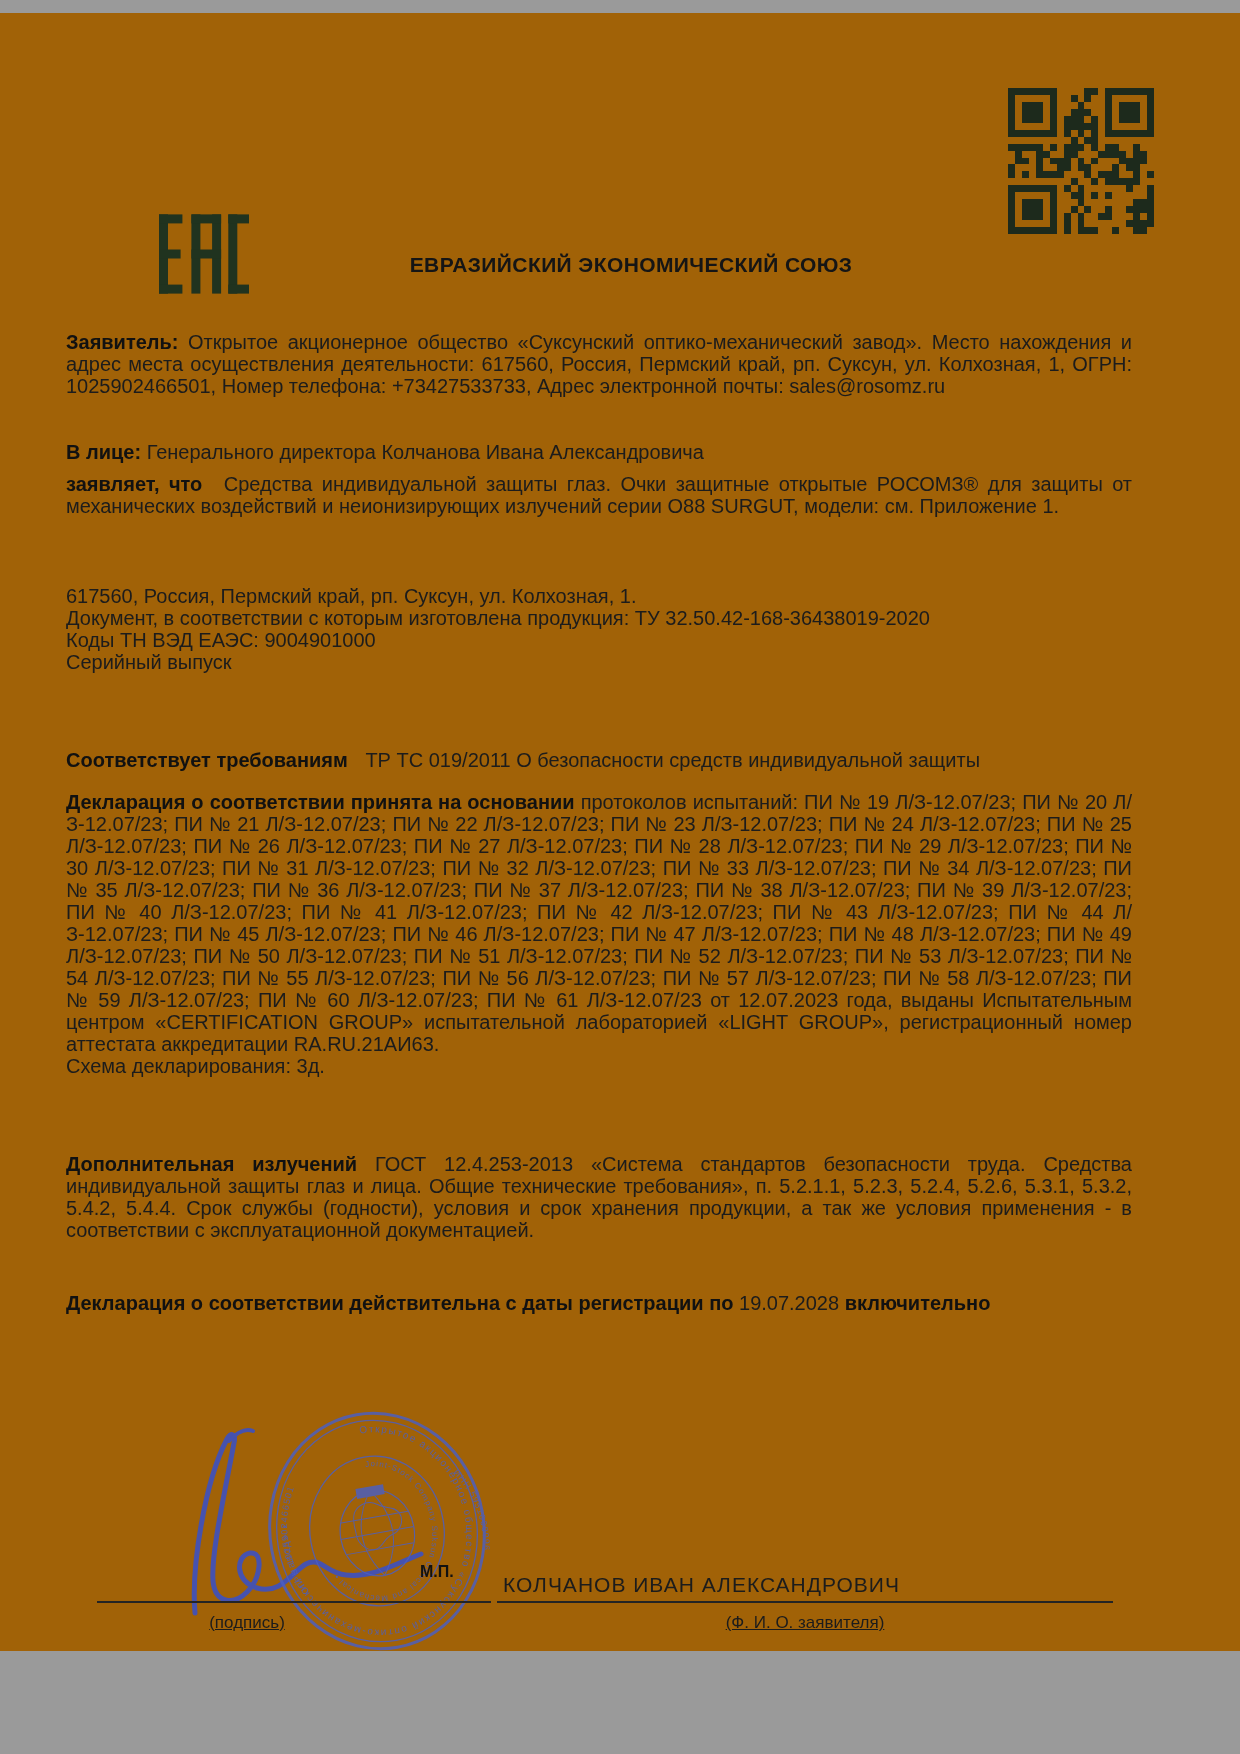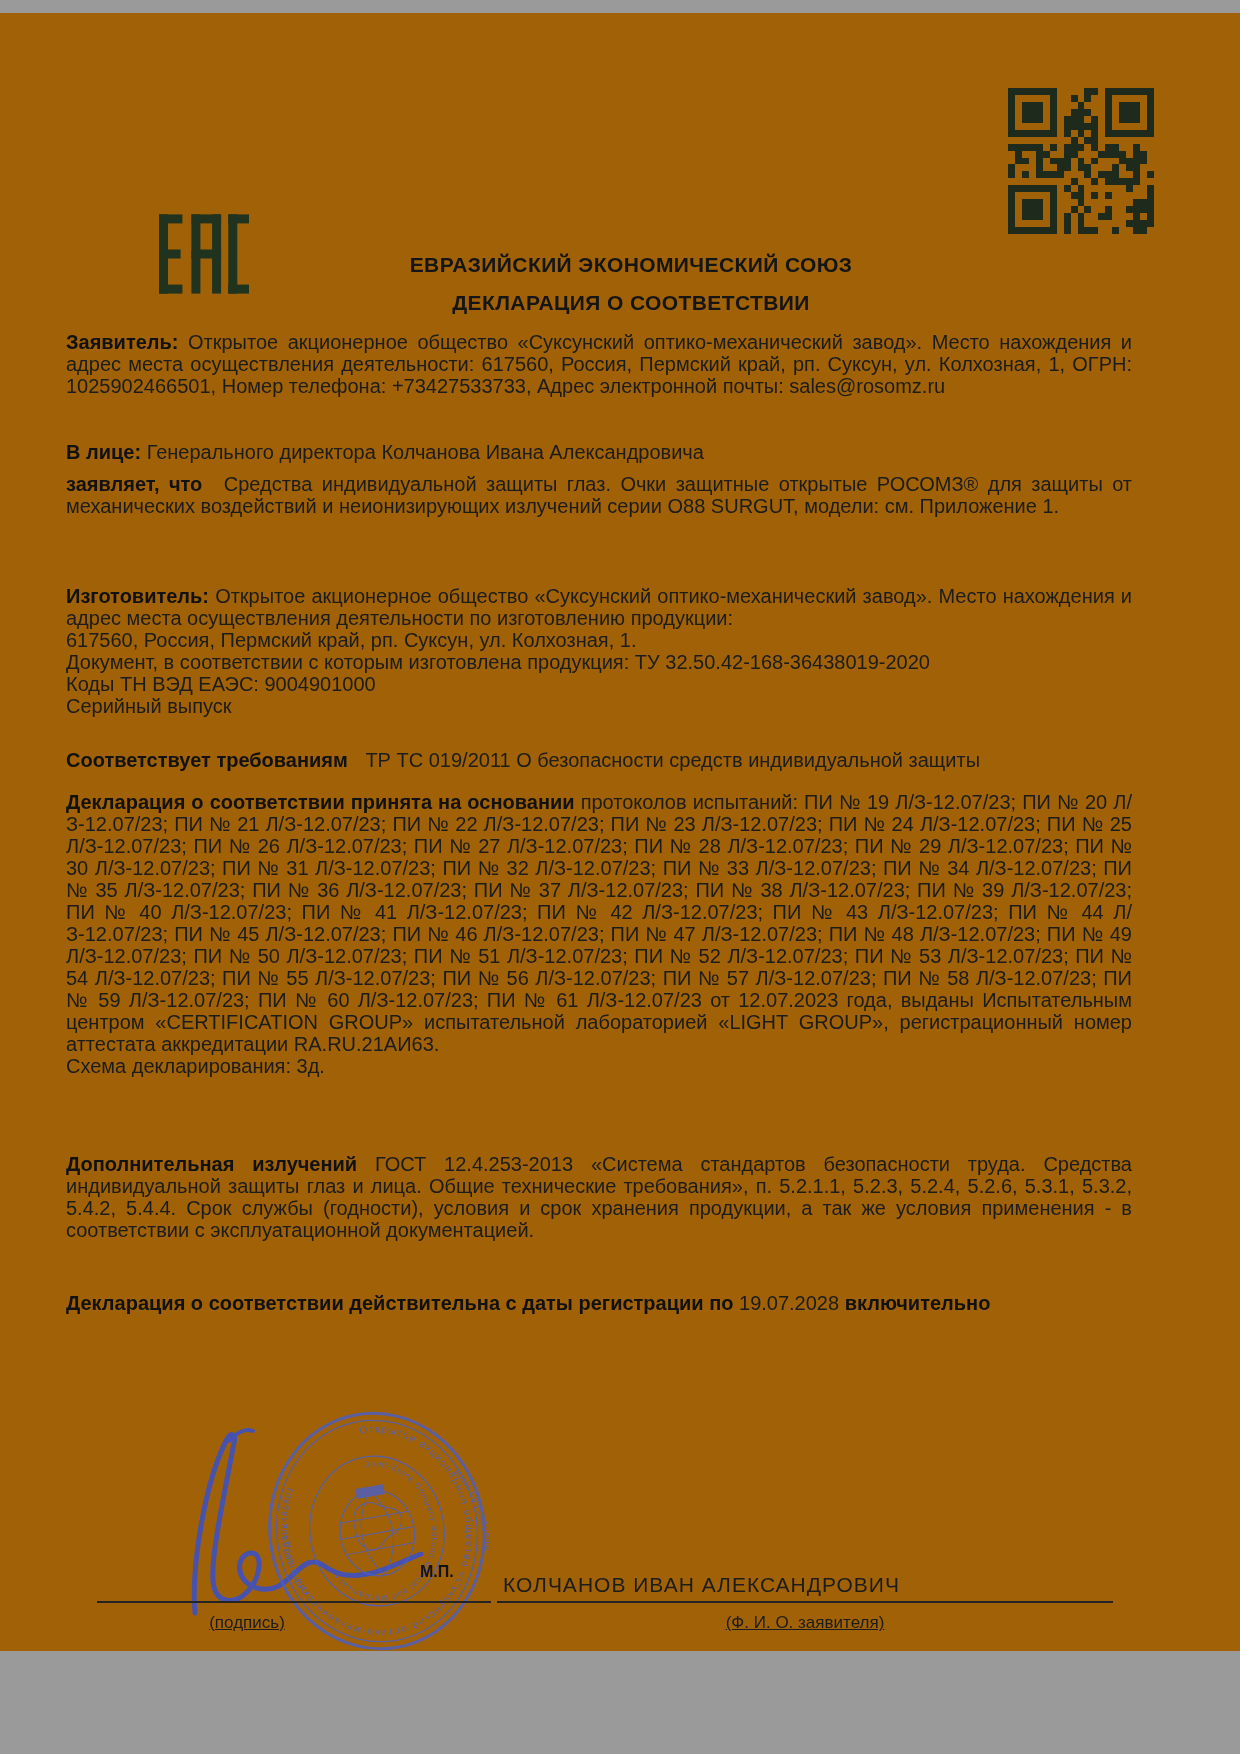--- a/index.html
+++ b/index.html
@@ -172,42 +172,37 @@
         <path fill-rule="evenodd" d="M0,0h7v7h-7zM1,1v5h5v-5z"></path>
         <rect x="2" y="2" width="3" height="3"></rect>
         <path fill-rule="evenodd" d="M14,0h7v7h-7zM15,1v5h5v-5z"></path>
         <rect x="16" y="2" width="3" height="3"></rect>
         <path fill-rule="evenodd" d="M0,14h7v7h-7zM1,15v5h5v-5z"></path>
         <rect x="2" y="16" width="3" height="3"></rect>
       </g>
   </svg>
 
   <div class="title" style="top:240px">ЕВРАЗИЙСКИЙ ЭКОНОМИЧЕСКИЙ СОЮЗ</div>
-  <div class="title" style="top:278px">ДЕКЛАРАЦИЯ О СООТВЕТСТВИИ</div>
 
   <p class="para j" style="top:318px">
     <span class="bl">Заявитель:</span>
     <span>Открытое акционерное общество «Суксунский оптико-механический завод». Место нахождения и адрес места осуществления деятельности: 617560, Россия, Пермский край, рп. Суксун, ул. Колхозная, 1, ОГРН: 1025902466501, Номер телефона: +73427533733, Адрес электронной почты: sales@rosomz.ru</span>
   </p>
 
   <p class="para" style="top:428px">
     <span class="bl">В лице:</span>
     <span>Генерального директора Колчанова Ивана Александровича</span>
   </p>
 
   <p class="para j" style="top:460px">
     <span class="bl gap">заявляет, что</span>
     <span>Средства индивидуальной защиты глаз. Очки защитные открытые РОСОМЗ® для защиты от механических воздействий и неионизирующих излучений серии О88 SURGUT, модели: см. Приложение 1.</span>
   </p>
 
   <div class="para" style="top:572px">
-    <div class="j">
-      <span class="bl">Изготовитель:</span>
-      <span>Открытое акционерное общество «Суксунский оптико-механический завод». Место нахождения и адрес места осуществления деятельности по изготовлению продукции:</span>
-    </div>
     <div>617560, Россия, Пермский край, рп. Суксун, ул. Колхозная, 1.</div>
     <div>Документ, в соответствии с которым изготовлена продукция: ТУ 32.50.42-168-36438019-2020</div>
     <div>Коды ТН ВЭД ЕАЭС: 9004901000</div>
     <div>Серийный выпуск</div>
   </div>
 
   <p class="para" style="top:736px">
     <span class="bl gap">Соответствует требованиям</span>
     <span>ТР ТС 019/2011 О безопасности средств индивидуальной защиты</span>
   </p>

